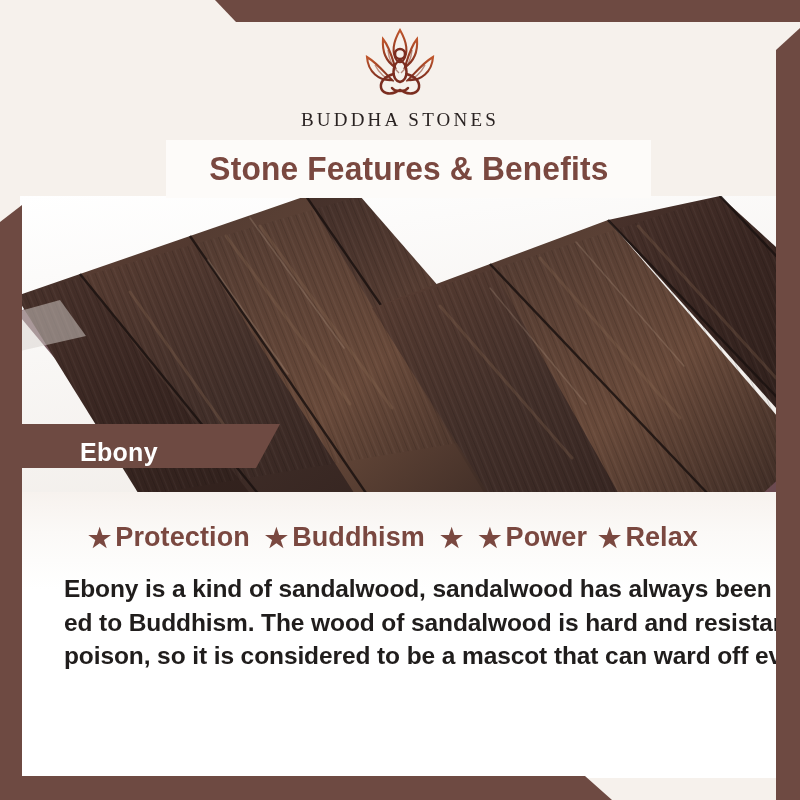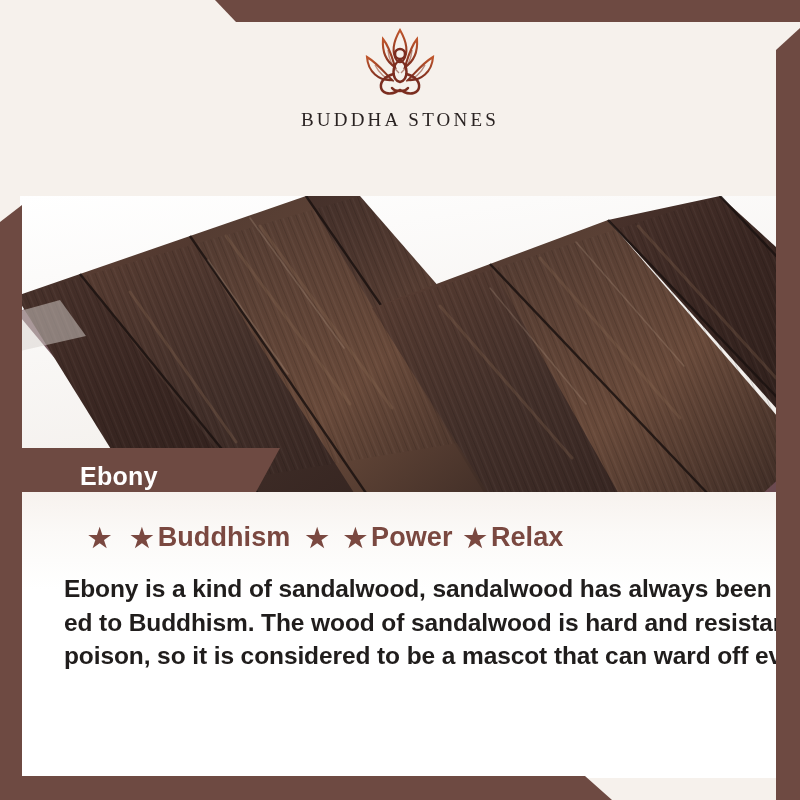--- a/index.html
+++ b/index.html
@@ -104,21 +104,21 @@
     width: 780px; height: 300px;
     background: #ffffff;
     overflow: hidden;
     z-index: 3;
   }
   .photo svg { display: block; width: 100%; height: 100%; }
 
   
   .ebony-label {
     position: absolute;
-    top: 448px; left: 20px;
+    top: 424px; left: 20px;
     width: 260px; height: 56px;
     background: #6e4a42;
     clip-path: polygon(0 0, 260px 0, 236px 44px, 0 44px);
     z-index: 7;
     display: flex;
     align-items: center;
   }
   .ebony-text {
     margin-left: 60px;
     font-family: "Liberation Sans Narrow", "Liberation Sans", sans-serif;
@@ -214,20 +214,23 @@
           <path d="M120 76 C112 80 107 90 107 100 C107 110 112 118 120 120 C128 118 133 110 133 100 C133 90 128 80 120 76 Z"></path>
           <path d="M107 104 C90 108 80 120 82 131 C84 142 98 146 112 140 L120 136"></path>
           <path d="M133 104 C150 108 160 120 158 131 C156 142 142 146 128 140 L120 136"></path>
           <path d="M104 132 C110 140 130 140 136 132"></path>
         </g>
       </svg>
     </span>
     <div class="logo-word">BUDDHA STONES</div>
   </div>
 
+  <div class="title-banner">
+    <div class="title-text">Stone Features &amp; Benefits</div>
+  </div>
 
   <div class="photo">
     <svg viewBox="0 0 780 300" preserveAspectRatio="none" xmlns="http://www.w3.org/2000/svg" aria-hidden="true">
       <defs>
         <linearGradient id="bgw" x1="0" y1="0" x2="0.4" y2="1">
           <stop offset="0%" stop-color="#ffffff"></stop>
           <stop offset="100%" stop-color="#f2eeea"></stop>
         </linearGradient>
         <linearGradient id="pl1" x1="0" y1="0" x2="1" y2="1">
           <stop offset="0%" stop-color="#4a332c"></stop>
@@ -318,20 +321,21 @@
 
   <div class="ebony-label">
     <span class="ebony-text">Ebony</span>
   </div>
 
   <div class="content">
 
     <div class="benefits">
       <span class="benefit">
         <span class="star">★</span>
+        <span class="blabel">Protection</span>
       </span>
       <span class="benefit gap-wide">
         <span class="star">★</span>
         <span class="blabel">Buddhism</span>
       </span>
       <span class="benefit gap-wide">
         <span class="star">★</span>
       </span>
       <span class="benefit gap-tight">
         <span class="star">★</span>

